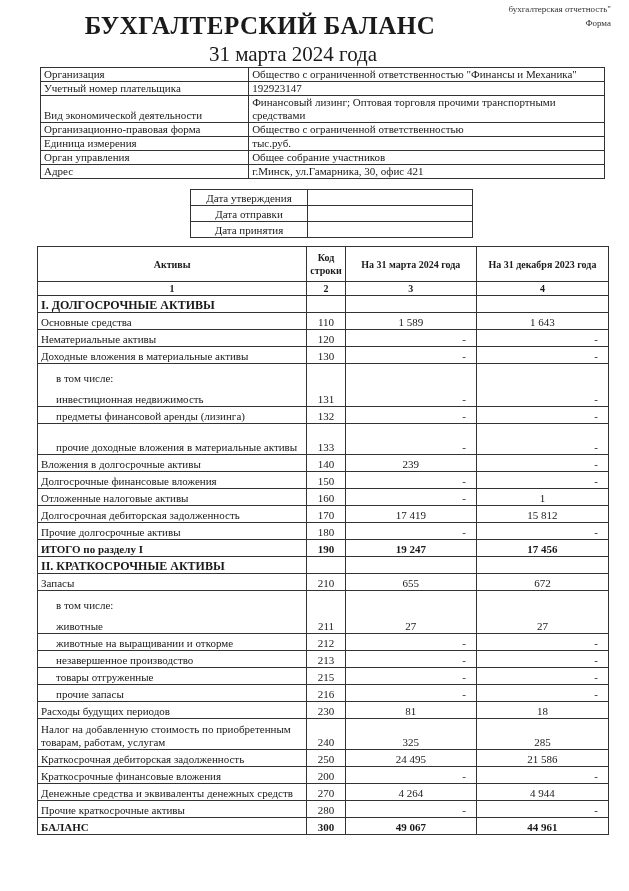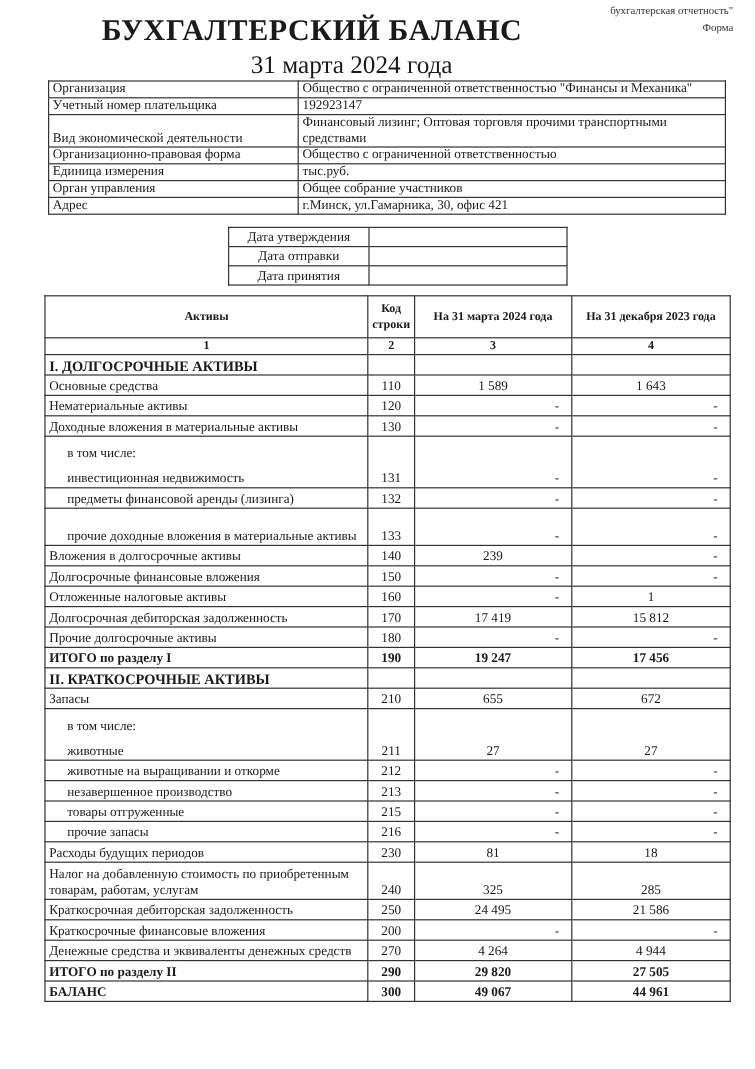--- a/index.html
+++ b/index.html
@@ -257,24 +257,24 @@
      <td class="dash">-</td>
      <td class="dash">-</td>
       </tr>
       <tr>
         <td class="">Денежные средства и эквиваленты денежных средств</td>
         <td class="c2 ">270</td>
      <td class="num">4 264</td>
      <td class="num">4 944</td>
       </tr>
       <tr>
-        <td class="bold ">ИТОГО по разделу II</td>
-        <td class="c2 bold">290</td>
-     <td class="num bold">29 820</td>
-     <td class="num bold">27 505</td>
+        <td class="">Прочие краткосрочные активы</td>
+        <td class="c2 ">280</td>
+     <td class="dash">-</td>
+     <td class="dash">-</td>
       </tr>
       <tr>
         <td class="bold ">БАЛАНС</td>
         <td class="c2 bold">300</td>
      <td class="num bold">49 067</td>
      <td class="num bold">44 961</td>
       </tr>
     </tbody>
 </table>
 

